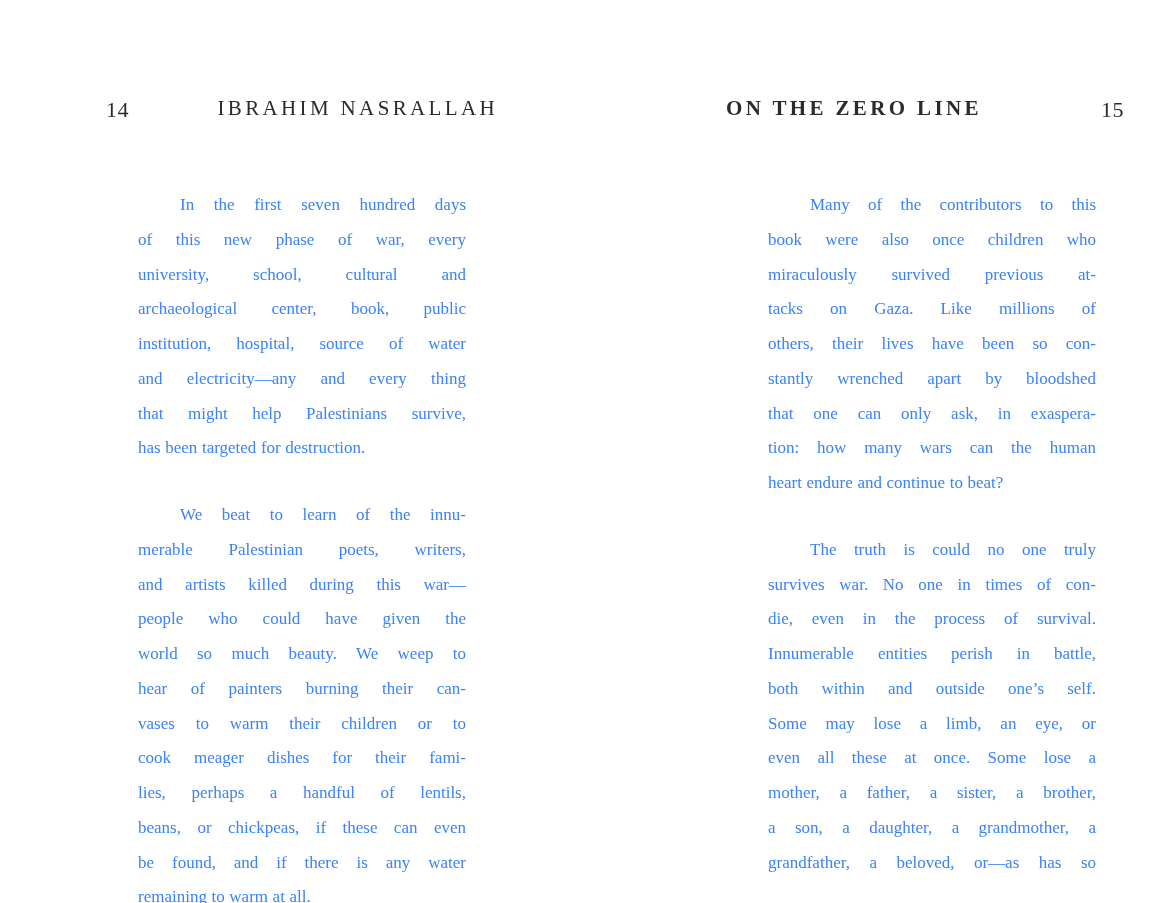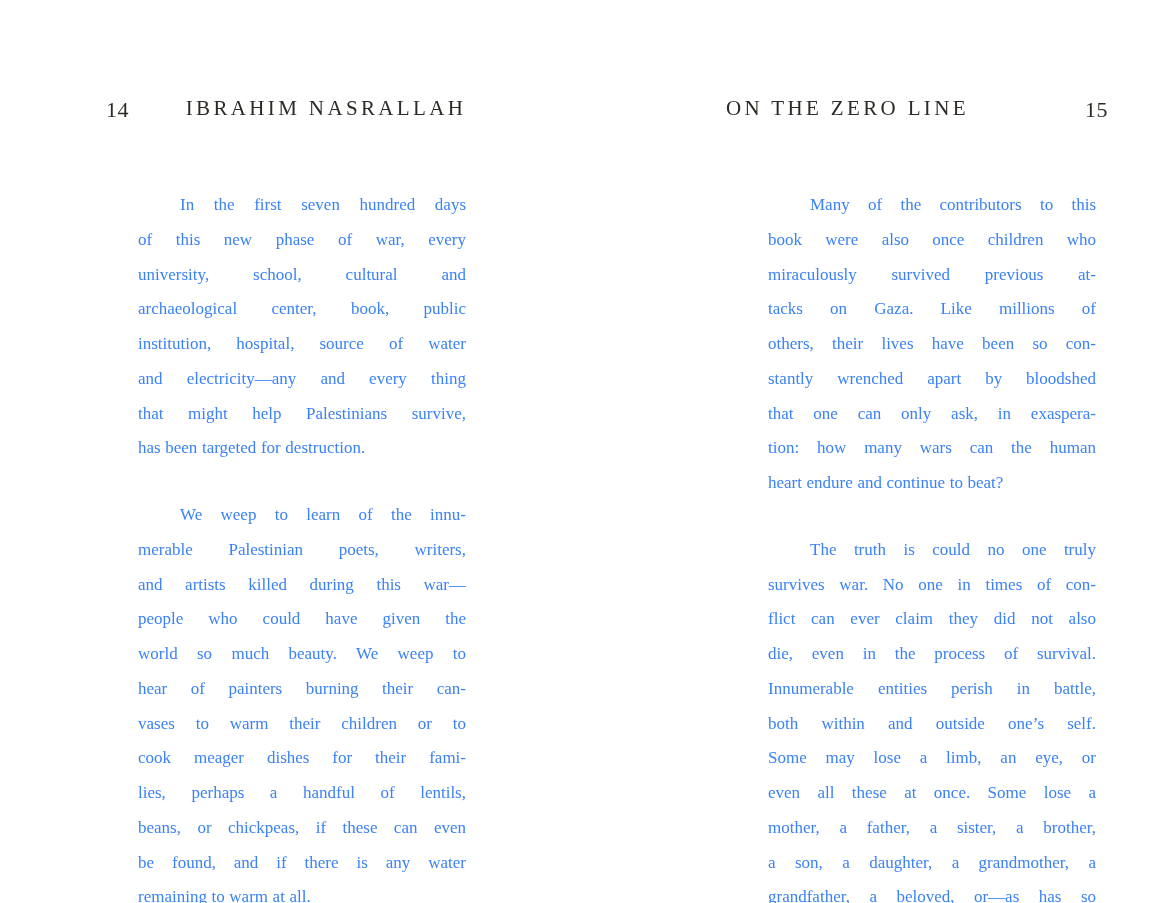--- a/index.html
+++ b/index.html
@@ -19,27 +19,27 @@
   .running-head {
     position: absolute; top: 48px; left: 0; right: 0; height: 32px;
     font-size: 21px; letter-spacing: 0.16em;
     color: #2e2a26;
   }
   .running-head .pagenum {
     font-size: 22px; letter-spacing: 0.02em;
     font-variant-numeric: oldstyle-nums;
   }
   .page.left .pagenum  { position: absolute; left: 0; top: 1px; }
-  .page.right .pagenum { position: absolute; right: 20px; top: 1px; }
+  .page.right .pagenum { position: absolute; right: 4px; top: 1px; }
   .page.left .head-title {
     position: absolute; left: 0; right: 0; top: 0;
-    text-align: center; padding-left: 64px;
+    text-align: right; padding-left: 64px;
   }
   .page.right .head-title {
-    position: absolute; left: -10px; top: 0; text-align: left;
+    position: absolute; left: -10px; top: 0; text-align: left; font-weight: bold;
   }
 
   .textblock { position: absolute; top: 108px; left: 0; right: 0; }
   .line {
     font-size: 17px;
     line-height: 34.75px;
     height: 34.75px;
     text-align: justify;
     text-align-last: justify;
     color: #3b82f6;
@@ -63,21 +63,21 @@
           <div class="line indent">In the first seven hundred days</div>
           <div class="line">of this new phase of war, every</div>
           <div class="line">university, school, cultural and</div>
           <div class="line">archaeological center, book, public</div>
           <div class="line">institution, hospital, source of water</div>
           <div class="line">and electricity—any and every thing</div>
           <div class="line">that might help Palestinians survive,</div>
           <div class="line parend">has been targeted for destruction.</div>
         </div>
         <div class="paragraph">
-          <div class="line indent">We weep to learn of the innu-</div>
+          <div class="line indent">We beat to learn of the innu-</div>
           <div class="line">merable Palestinian poets, writers,</div>
           <div class="line">and artists killed during this war—</div>
           <div class="line">people who could have given the</div>
           <div class="line">world so much beauty. We weep to</div>
           <div class="line">hear of painters burning their can-</div>
           <div class="line">vases to warm their children or to</div>
           <div class="line">cook meager dishes for their fami-</div>
           <div class="line">lies, perhaps a handful of lentils,</div>
           <div class="line">beans, or chickpeas, if these can even</div>
           <div class="line">be found, and if there is any water</div>
@@ -99,21 +99,20 @@
           <div class="line">tacks on Gaza. Like millions of</div>
           <div class="line">others, their lives have been so con-</div>
           <div class="line">stantly wrenched apart by bloodshed</div>
           <div class="line">that one can only ask, in exaspera-</div>
           <div class="line">tion: how many wars can the human</div>
           <div class="line parend">heart endure and continue to beat?</div>
         </div>
         <div class="paragraph">
           <div class="line indent">The truth is could no one truly</div>
           <div class="line">survives war. No one in times of con-</div>
-          <div class="line">flict can ever claim they did not also</div>
           <div class="line">die, even in the process of survival.</div>
           <div class="line">Innumerable entities perish in battle,</div>
           <div class="line">both within and outside one’s self.</div>
           <div class="line">Some may lose a limb, an eye, or</div>
           <div class="line">even all these at once. Some lose a</div>
           <div class="line">mother, a father, a sister, a brother,</div>
           <div class="line">a son, a daughter, a grandmother, a</div>
           <div class="line">grandfather, a beloved, or—as has so</div>
         </div>
       </div>

